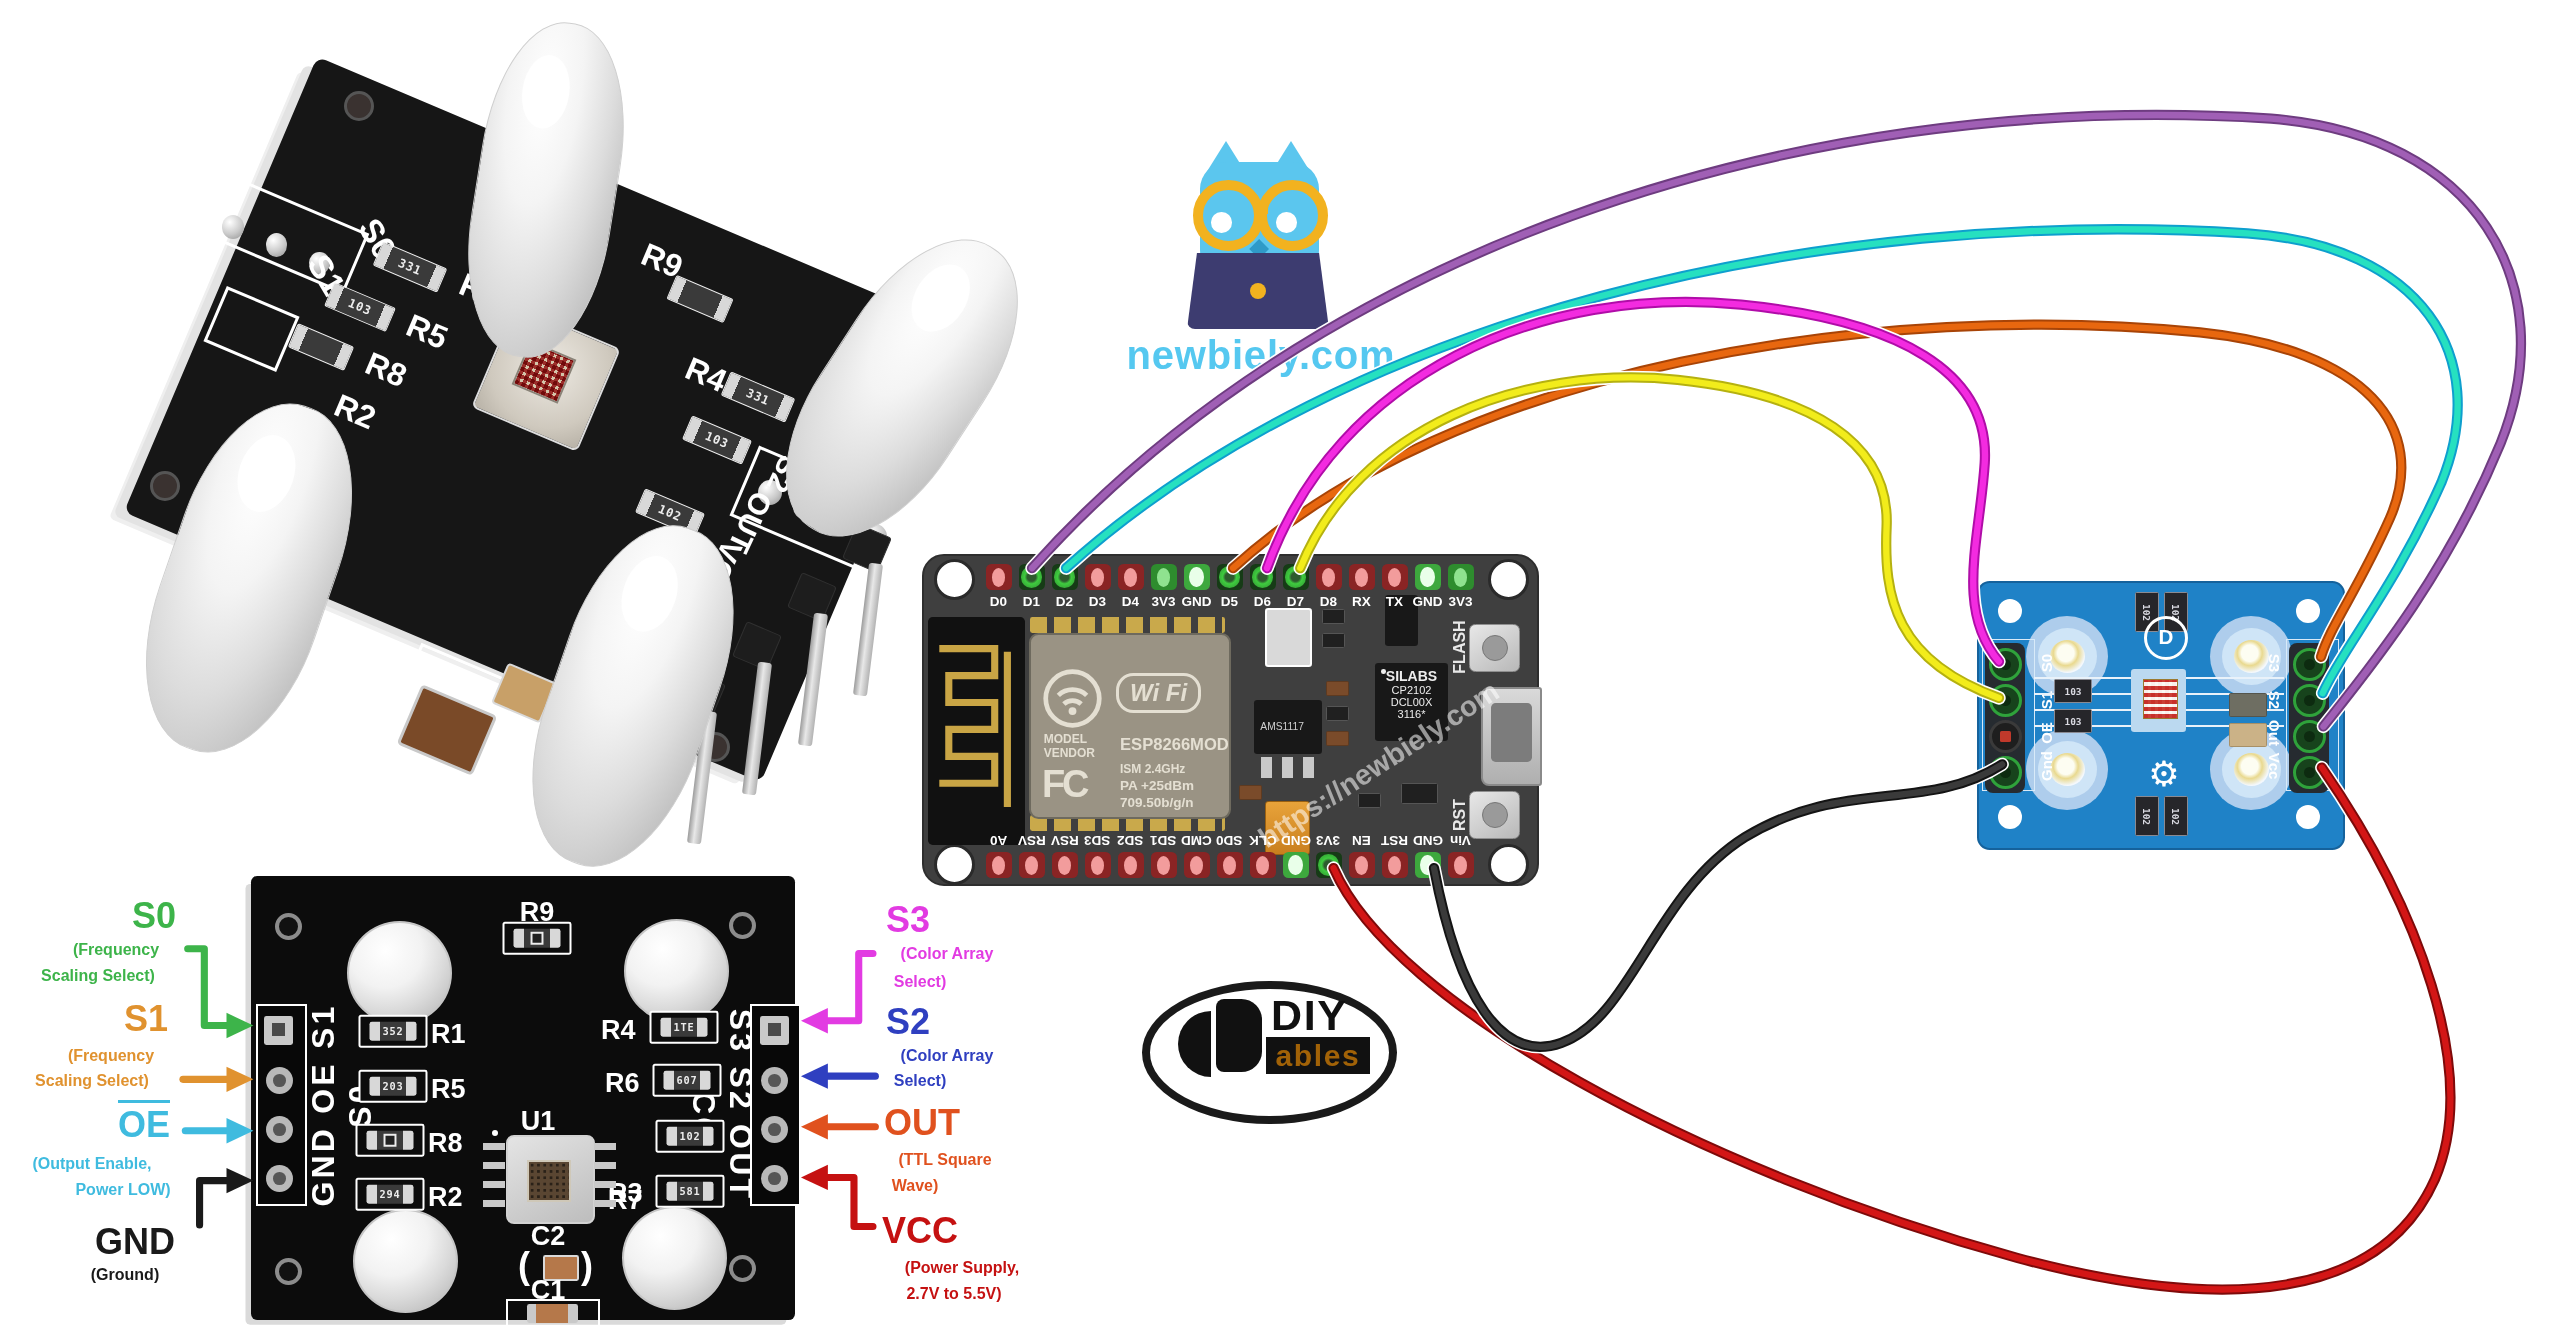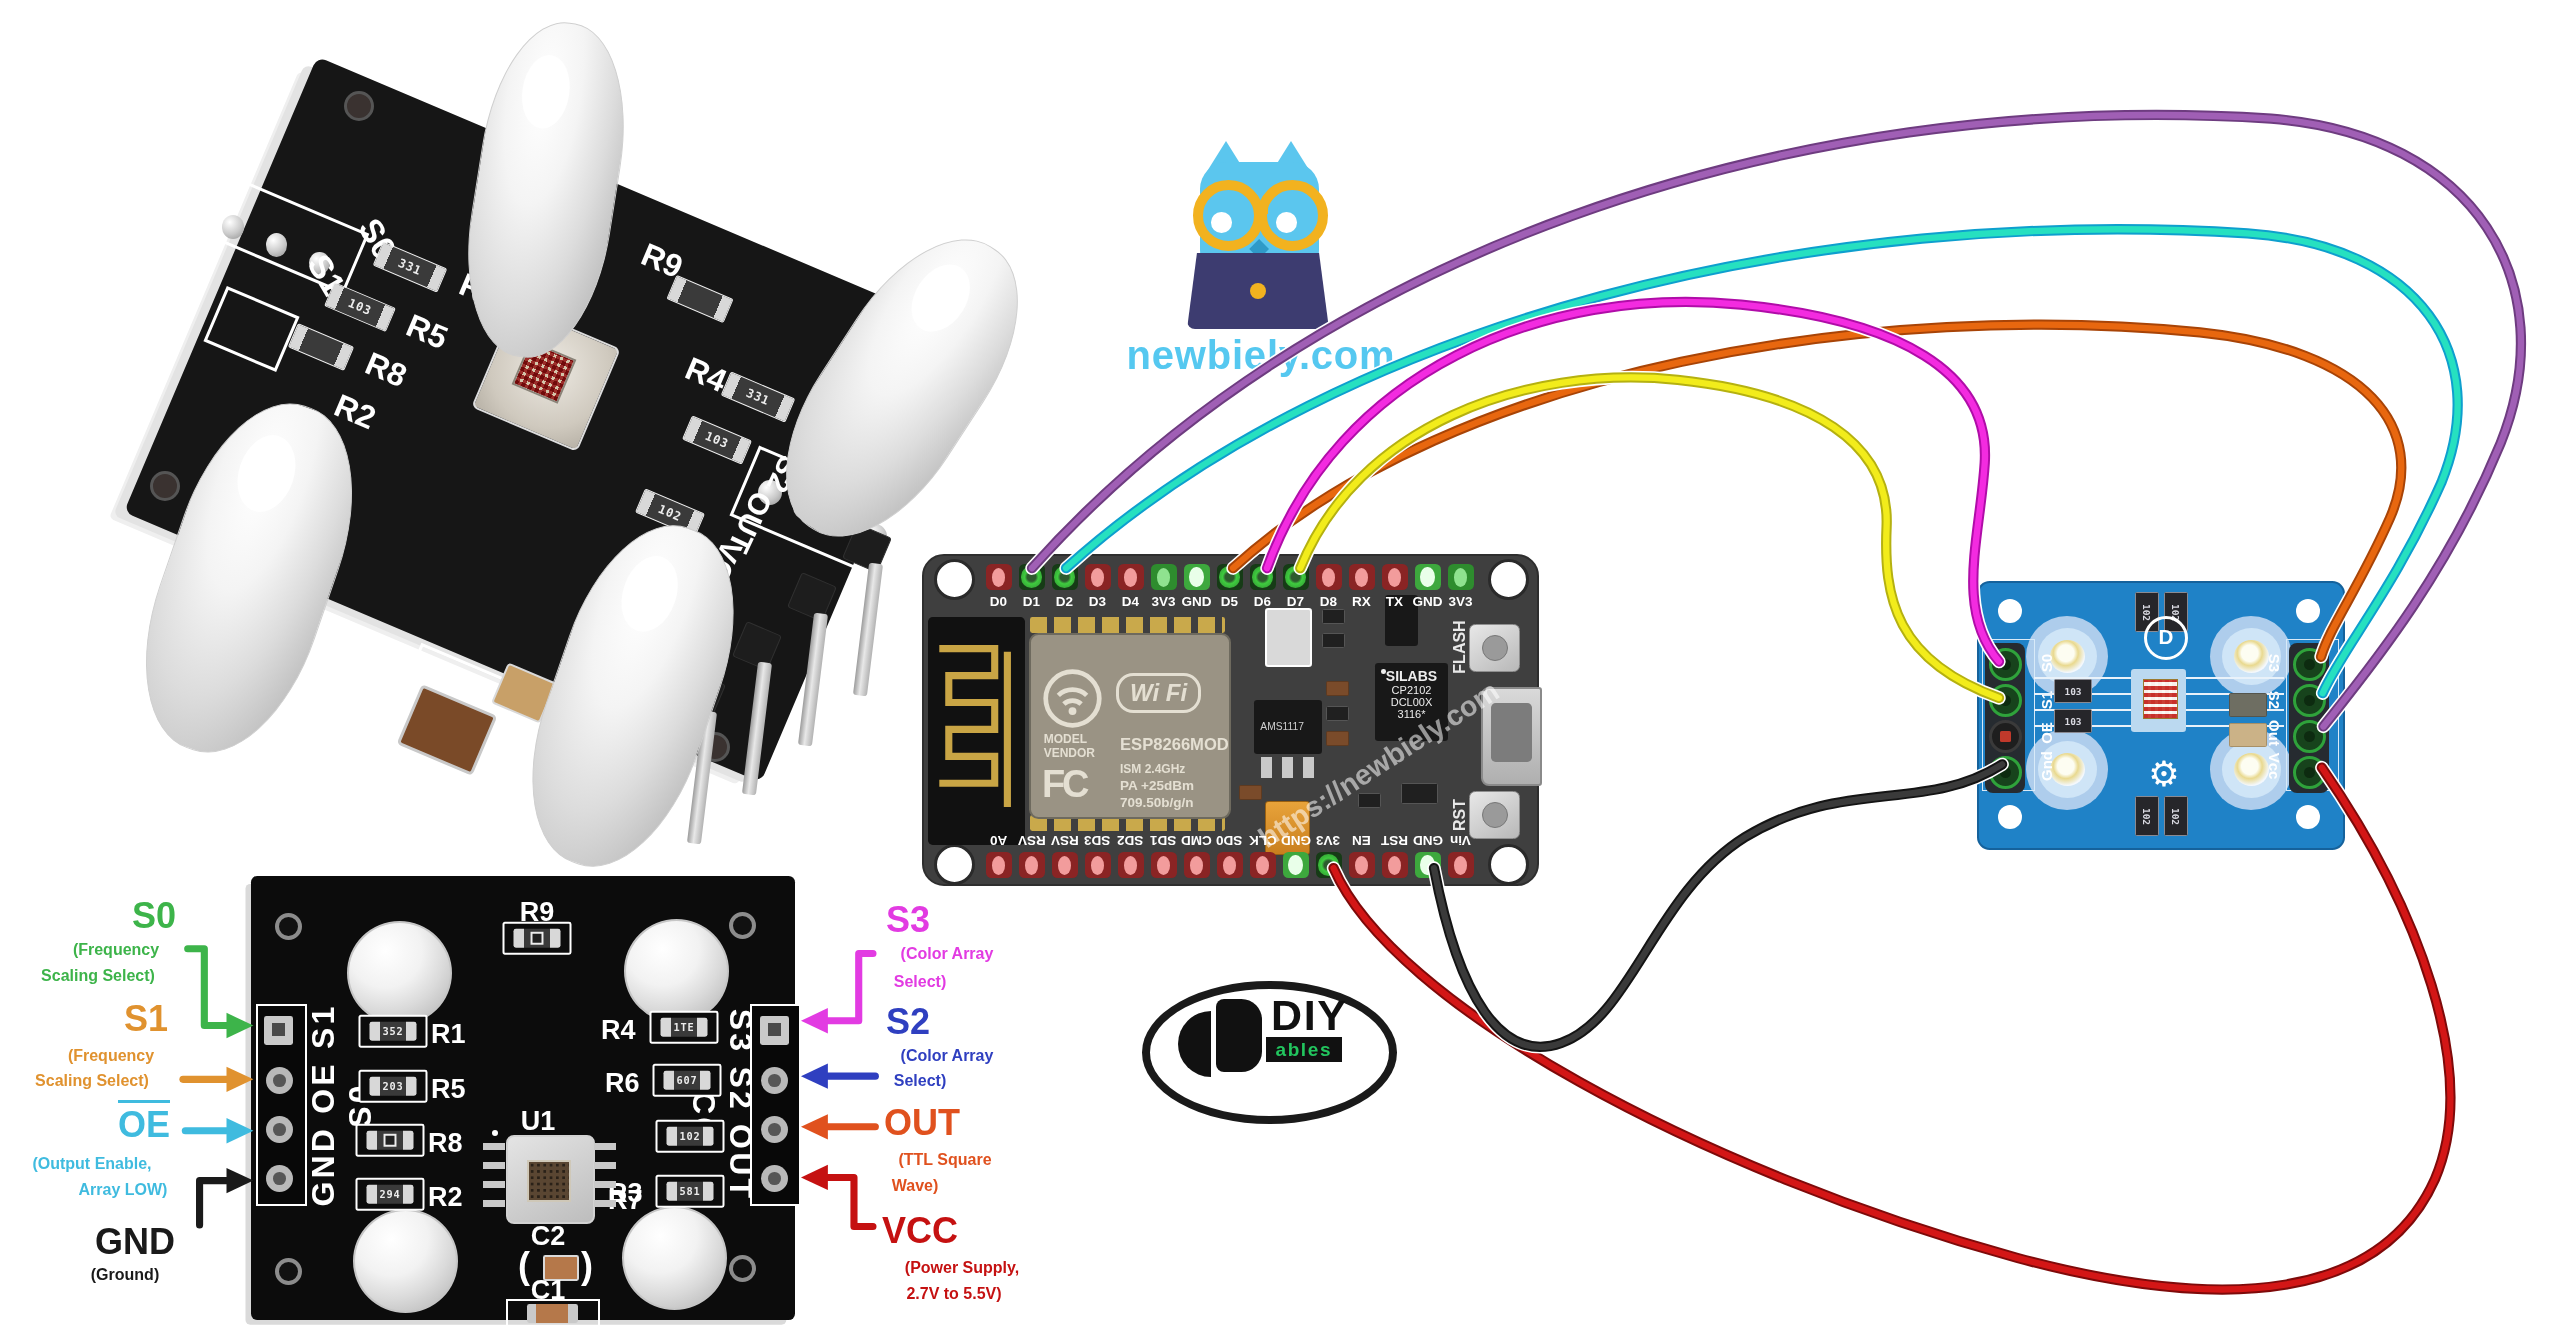--- a/index.html
+++ b/index.html
@@ -95,21 +95,21 @@
   .eye{width:20.6px;height:20.6px;border-radius:50%;background:#FFF;z-index:12}
   .beak{width:14.2px;height:14.2px;background:#2F9AC8;transform:rotate(45deg);z-index:12}
   .lap{left:1187px;top:253px;width:142px;height:76px;background:#3D3C70;border-radius:8px;
        clip-path:polygon(7% 0,93% 0,100% 100%,0 100%);z-index:12}
   .lapdot{width:16px;height:16px;border-radius:50%;background:#F2B21F;z-index:13}
   .nbtext{color:#55C8F0;font-weight:bold;font-size:40px;letter-spacing:0.8px;z-index:10}
   .oval{left:1142px;top:981px;width:239px;height:127px;border:8px solid #1A1A1A;border-radius:50%;background:#FFF;z-index:10}
   .dhalf{width:33px;height:66px;background:#111;border-radius:33px 0 0 33px}
   .dblock{width:46px;height:73px;background:#111;border-radius:8px 20.6px 20.6px 8px}
   .diy{font-size:43px;font-weight:bold;color:#111;letter-spacing:1.6px}
-  .ables{background:#111;color:#22c55e;font-weight:bold;font-size:19px;padding:1.6px 9.5px;letter-spacing:1.6px}
+  .ables{background:#111;color:#a16207;font-weight:bold;font-size:30px;padding:1.6px 9.5px;letter-spacing:1.6px}
 </style>
 </head>
 <body>
 
 <div id="stage">
 
   <div class="a pboard"></div>
   <div class="a phole" style="left:344px;top:91px"></div>
   <div class="a phole" style="left:882px;top:336px"></div>
   <div class="a phole" style="left:150px;top:471px"></div>
@@ -309,21 +309,21 @@
   <div class="a" style="left:527px;top:1304px;width:51px;height:19px;background:linear-gradient(90deg,#C9C9C9 0 9.5px,#B5784A 9.5px 41px,#C9C9C9 41px);border-radius:2.4px"></div>
 
   <div class="a c pname" style="left:154px;top:916px;color:#3DB44A">S0</div>
   <div class="a c pdesc" style="left:116px;top:950px;color:#3DB44A">(Frequency</div>
   <div class="a c pdesc" style="left:98px;top:976px;color:#3DB44A">Scaling Select)</div>
   <div class="a c pname" style="left:146px;top:1019px;color:#E0922F">S1</div>
   <div class="a c pdesc" style="left:111px;top:1056px;color:#E0922F">(Frequency</div>
   <div class="a c pdesc" style="left:92px;top:1081px;color:#E0922F">Scaling Select)</div>
   <div class="a c pname" style="left:144px;top:1125px;color:#3FBBDF"><span class="ovl">OE</span></div>
   <div class="a c pdesc" style="left:92px;top:1164px;color:#3FBBDF">(Output Enable,</div>
-  <div class="a c pdesc" style="left:123px;top:1190px;color:#3FBBDF">Array LOW)</div>
+  <div class="a c pdesc" style="left:123px;top:1190px;color:#3FBBDF">Power LOW)</div>
   <div class="a c pname gtxt" style="left:135px;top:1242px;color:#1A1A1A">GND</div>
   <div class="a c pdesc gtxt" style="left:125px;top:1275px;color:#1A1A1A">(Ground)</div>
 
   <div class="a c pname" style="left:908px;top:920px;color:#E23BE2">S3</div>
   <div class="a c pdesc" style="left:947px;top:954px;color:#E23BE2">(Color Array</div>
   <div class="a c pdesc" style="left:920px;top:982px;color:#E23BE2">Select)</div>
   <div class="a c pname" style="left:908px;top:1022px;color:#2F3FC0">S2</div>
   <div class="a c pdesc" style="left:947px;top:1056px;color:#2F3FC0">(Color Array</div>
   <div class="a c pdesc" style="left:920px;top:1081px;color:#2F3FC0">Select)</div>
   <div class="a c pname" style="left:922px;top:1123px;color:#E0511E">OUT</div>

